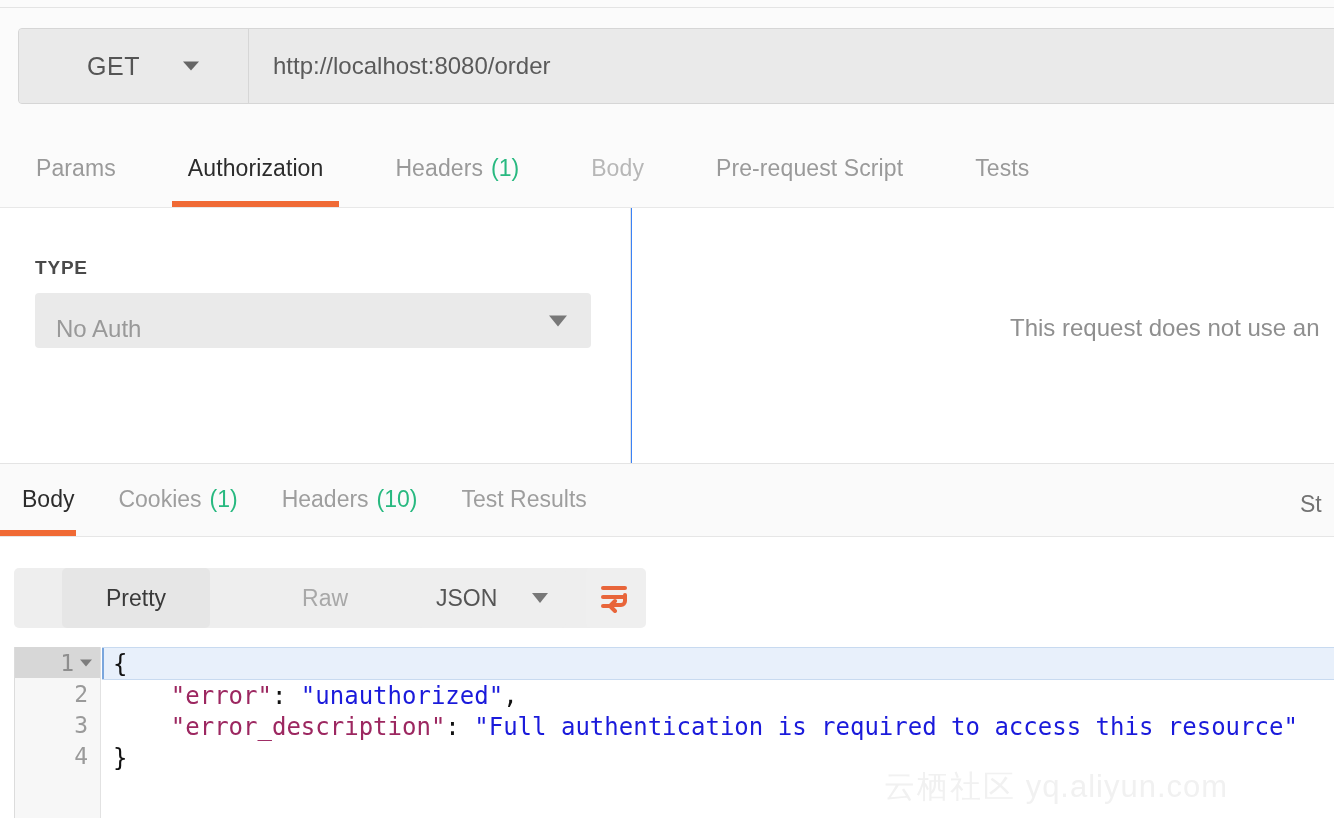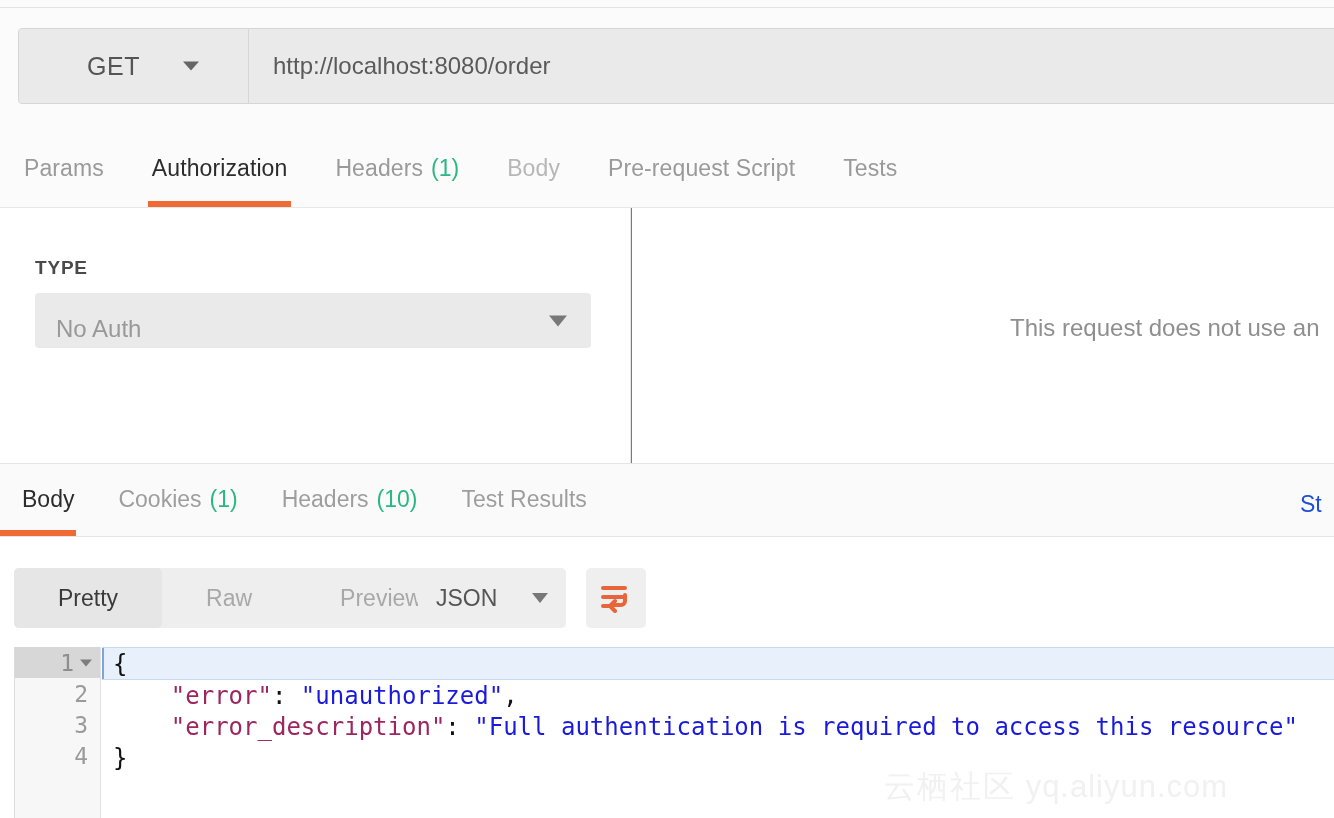--- a/index.html
+++ b/index.html
@@ -108,21 +108,21 @@
     left: 0; bottom: 0;
     height: 78px;
     display: flex;
     align-items: center;
   }
   .rtab {
     position: relative;
     height: 78px;
     display: flex;
     align-items: center;
-    padding: 0 24px;
+    padding: 0 36px;
     cursor: pointer;
     white-space: nowrap;
   }
   .rtab .lbl {
     font-size: 23px;
     color: #b7b7b7;
     letter-spacing: 0.1px;
   }
   .rtab.active .lbl { color: #2c2c2c; text-align: right; }
   .rtab.normal .lbl { color: #9a9a9a; }
@@ -242,21 +242,21 @@
     bottom: 0;
     height: 6px;
     background: #f06a35;
   }
   .ptab.active .underline { left: 0; right: 20px; }
 
   .resp-status {
     position: absolute;
     right: 0; top: 27px;
     font-size: 23px;
-    color: #1d4ed8;
+    color: #737373;
     white-space: nowrap;
     overflow: hidden;
     width: 34px;
   }
 
   
   .body-toolbar {
     position: absolute;
     left: 0; top: 537px;
     width: 1334px; height: 110px;
@@ -273,20 +273,21 @@
   }
   .seg {
     height: 60px;
     display: flex;
     align-items: center;
     padding: 0 44px;
     font-size: 23px;
     color: #a8a8a8;
     cursor: pointer;
     border-radius: 5px;
+    margin-left: 48px;
   }
   .seg.active {
     color: #3a3a3a;
     background: #e6e6e6;
   }
 
   .fmt-select {
     position: absolute;
     left: 418px; top: 31px;
     width: 148px; height: 60px;

